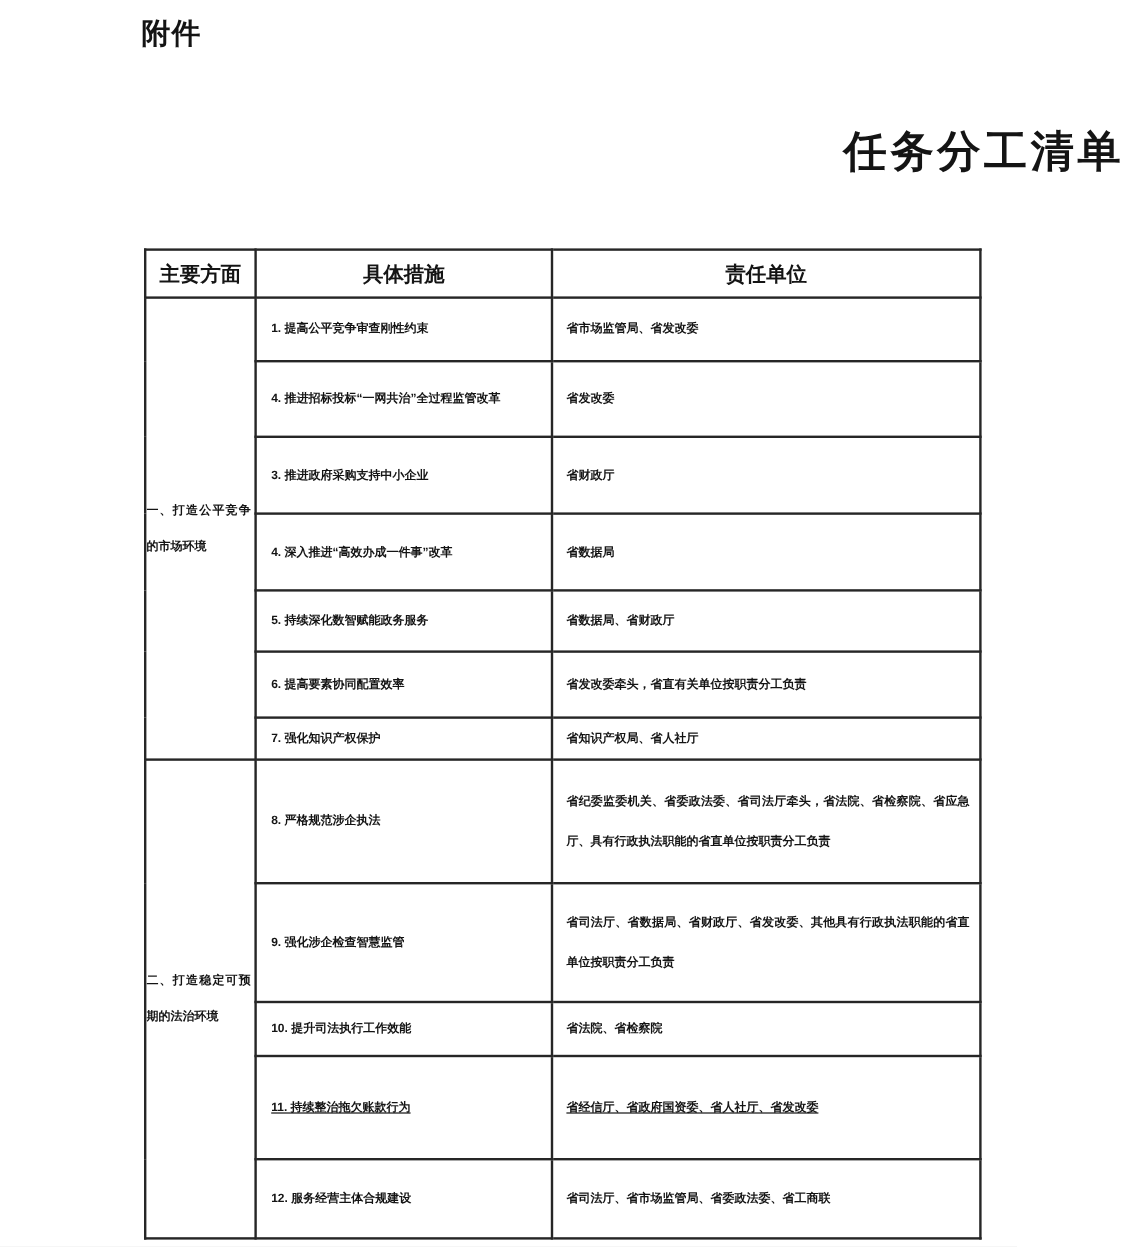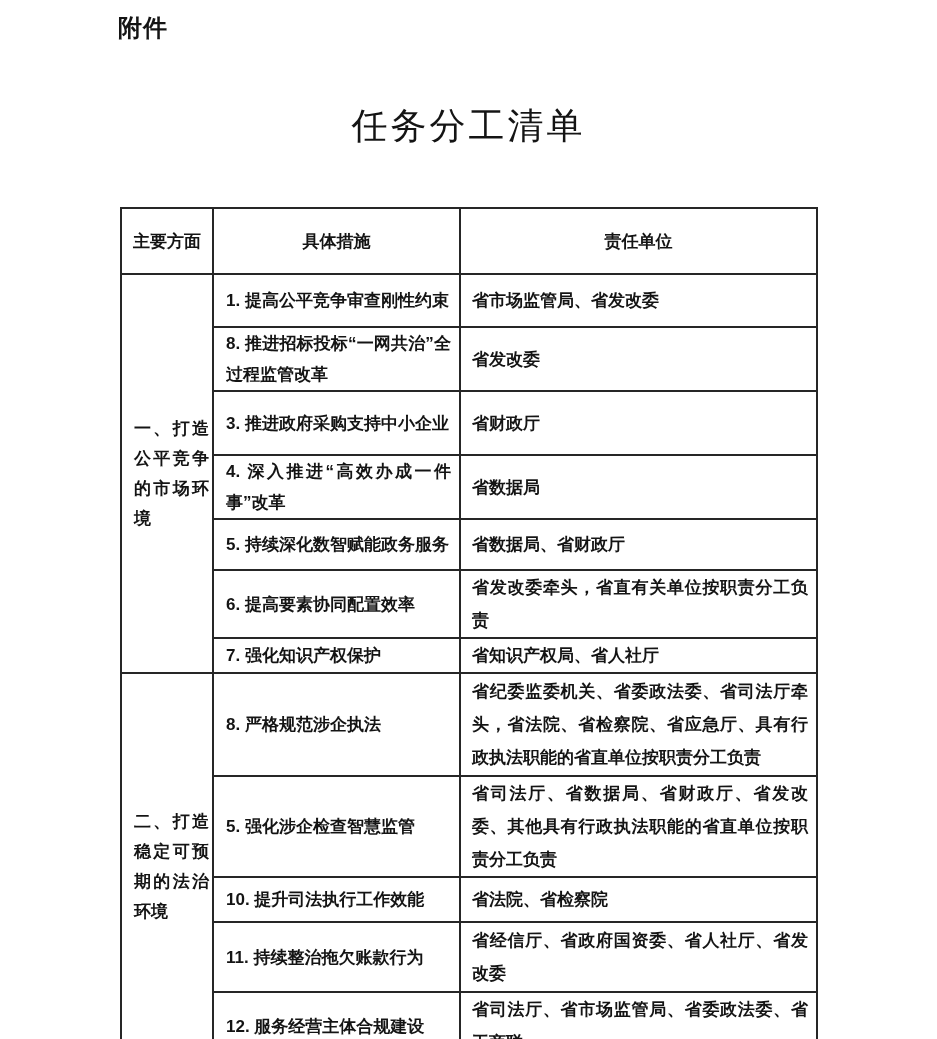--- a/index.html
+++ b/index.html
@@ -18,54 +18,54 @@
     top: 12px;
     font-size: 24px;
     font-weight: bold;
     letter-spacing: 1px;
   }
   .doc-title {
     position: absolute;
     left: 0;
     top: 102px;
     width: 100%;
-    text-align: center;
+    text-align: right;
     font-family: "Liberation Serif", serif;
     font-size: 36px;
-    font-weight: normal;
+    font-weight: bold;
     letter-spacing: 3px;
   }
   table.assignment {
     position: absolute;
     left: 120px;
     top: 207px;
     width: 696px;
     border-collapse: collapse;
     table-layout: fixed;
   }
   table.assignment col.c1 { width: 92px; }
   table.assignment col.c2 { width: 247px; }
   table.assignment col.c3 { width: 357px; }
   table.assignment th,
   table.assignment td {
     border: 2px solid #262626;
     font-weight: bold;
-    font-size: 17px;
+    font-size: 10px;
     vertical-align: middle;
     color: #141414;
     box-sizing: border-box;
     overflow: hidden;
   }
   table.assignment th {
     text-align: center;
     font-size: 17px;
     padding: 0 4px;
   }
   td.group-cell {
-    padding: 0 3px 0 12px;
+    padding: 0 3px 0 0;
     line-height: 30px;
     text-align: justify;
     text-align-last: left;
   }
   td.measure-cell {
     padding: 0 8px 0 12px;
     line-height: 31px;
     text-align: justify;
     text-align-last: left;
   }
@@ -86,33 +86,33 @@
   <div class="doc-title">任务分工清单</div>
 
   <table class="assignment">
     <colgroup>
         <col class="c1">
         <col class="c2">
         <col class="c3">
       </colgroup>
 
     <tbody>
-        <tr style="height:66px;">
+        <tr style="height:40px;">
       <th>主要方面</th>
       <th>具体措施</th>
       <th>责任单位</th>
     </tr>
 
     <tr style="height:53px;">
       <td class="group-cell" rowspan="7">一、打造公平竞争的市场环境</td>
       <td class="measure-cell">1. 提高公平竞争审查刚性约束</td>
       <td class="unit-cell">省市场监管局、省发改委</td>
     </tr>
     <tr style="height:63px;">
-      <td class="measure-cell">8. 推进招标投标“一网共治”全过程监管改革</td>
+      <td class="measure-cell">4. 推进招标投标“一网共治”全过程监管改革</td>
       <td class="unit-cell">省发改委</td>
     </tr>
     <tr style="height:64px;">
       <td class="measure-cell">3. 推进政府采购支持中小企业</td>
       <td class="unit-cell">省财政厅</td>
     </tr>
     <tr style="height:64px;">
       <td class="measure-cell">4. 深入推进“高效办成一件事”改革</td>
       <td class="unit-cell">省数据局</td>
     </tr>
@@ -128,28 +128,28 @@
       <td class="measure-cell">7. 强化知识产权保护</td>
       <td class="unit-cell">省知识产权局、省人社厅</td>
     </tr>
 
     <tr style="height:103px;">
       <td class="group-cell" rowspan="5">二、打造稳定可预期的法治环境</td>
       <td class="measure-cell">8. 严格规范涉企执法</td>
       <td class="unit-cell">省纪委监委机关、省委政法委、省司法厅牵头，省法院、省检察院、省应急厅、具有行政执法职能的省直单位按职责分工负责</td>
     </tr>
     <tr style="height:99px;">
-      <td class="measure-cell">5. 强化涉企检查智慧监管</td>
+      <td class="measure-cell">9. 强化涉企检查智慧监管</td>
       <td class="unit-cell">省司法厅、省数据局、省财政厅、省发改委、其他具有行政执法职能的省直单位按职责分工负责</td>
     </tr>
     <tr style="height:45px;">
       <td class="measure-cell">10. 提升司法执行工作效能</td>
       <td class="unit-cell">省法院、省检察院</td>
     </tr>
-    <tr style="height:70px;">
+    <tr style="height:86px;text-decoration:underline;">
       <td class="measure-cell">11. 持续整治拖欠账款行为</td>
       <td class="unit-cell">省经信厅、省政府国资委、省人社厅、省发改委</td>
     </tr>
     <tr style="height:66px;">
       <td class="measure-cell">12. 服务经营主体合规建设</td>
       <td class="unit-cell">省司法厅、省市场监管局、省委政法委、省工商联</td>
     </tr>
   </tbody>
     </table>
 

